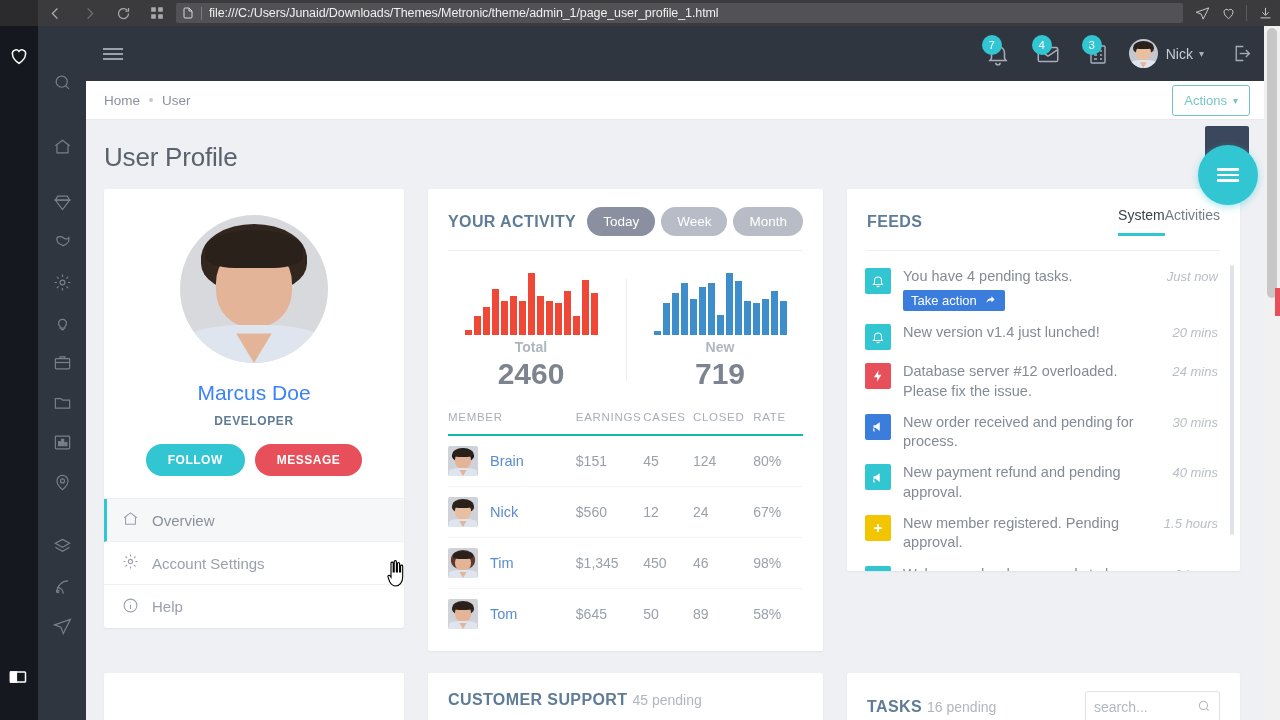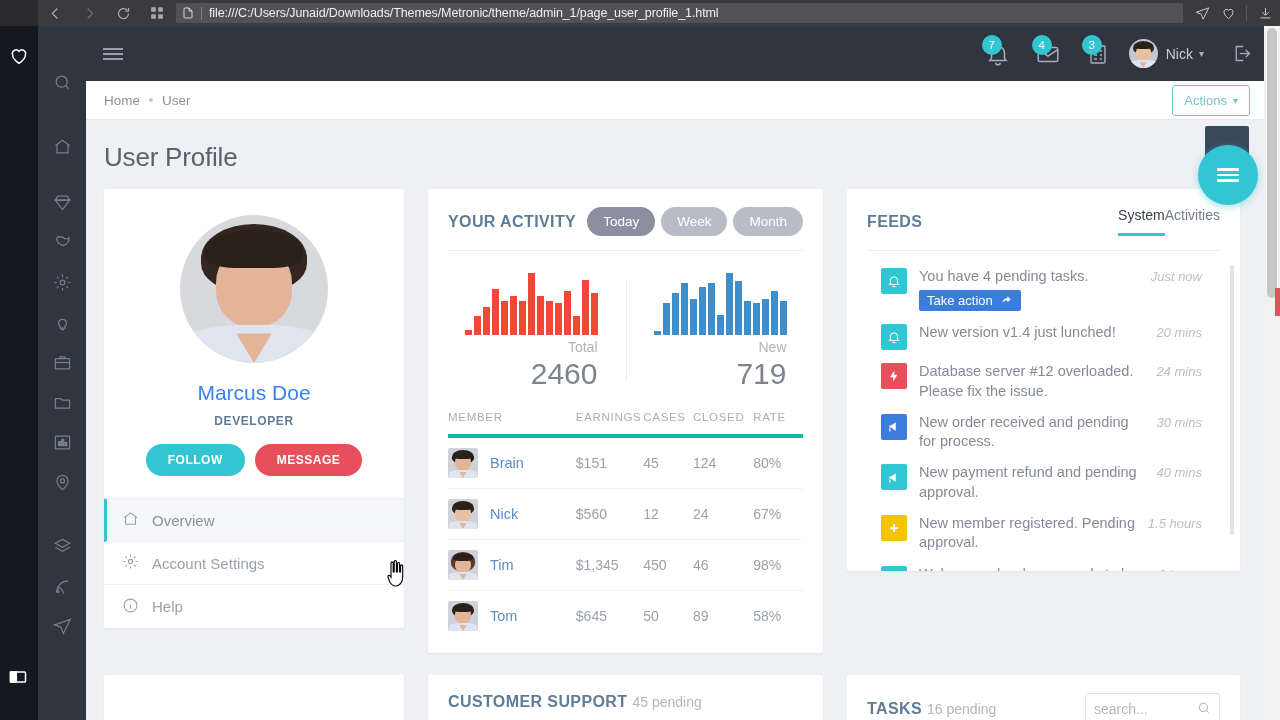--- a/index.html
+++ b/index.html
@@ -135,39 +135,39 @@
   .pill.active { background: #8a90a0; }
   .card-sep { height: 1px; background: #eceef1; margin: 0 20px; }
 
   .stats { display: flex; padding: 22px 0 14px; justify-content: center; }
   .stat { padding: 0 28px; position: relative; }
   .stat + .stat::before { content:''; position:absolute; left:0; top: 6px; bottom: 10px; width:1px; background:#eceef1; }
   .spark { display: flex; align-items: flex-end; gap: 2px; height: 62px; }
   .spark i { display: block; width: 7px; border-radius: 0; }
   .stat-label { font-size: 14px; color: #b0b6bf; text-align: right; margin-top: 4px; }
   .stat-val { font-size: 30px; color: #7d848f; font-weight: 300; text-align: right; margin-top: 2px; }
-  .stat.l .stat-label, .stat.l .stat-val { text-align: right; }
+  .stat.l .stat-label, .stat.l .stat-val { text-align: center; font-weight: bold; }
 
   table.members { width: 100%; border-collapse: collapse; }
   table.members th {
     font-size: 11.5px; color: #a8aeb8; font-weight: normal; letter-spacing: .7px;
-    text-align: left; padding: 6px 0 11px; border-bottom: 4px solid #14b8a6;
+    text-align: left; padding: 6px 0 11px; border-bottom: 2px solid #14b8a6;
   }
   table.members td { padding: 10px 0; border-bottom: 1px solid #f2f3f5; font-size: 14px; color: #9aa1ab; }
   table.members tr:last-child td { border-bottom: none; }
   .m-wrap { display: flex; align-items: center; gap: 12px; }
   .m-ava { width: 30px; height: 30px; border-radius: 2px; background: #cfd3d9; overflow: hidden; position: relative; flex: none; }
   .m-name { color: #5b8dc8; font-size: 14.5px; }
   .m-rate { color: #6b727c; font-weight: normal; }
 
   
   .tabs { display: flex; }
   .tab { font-size: 14px; color: #757c87; padding-bottom: 10px; border-bottom: 3px solid transparent; }
   .tab.active { color: #3a4149; border-bottom-color: #32c5d2; }
-  .feed-scroll { position: relative; max-height: 320px; overflow: hidden; padding: 10px 16px 0; }
+  .feed-scroll { position: relative; max-height: 320px; overflow: hidden; padding: 10px 0 0; }
   .feed-row { display: flex; align-items: flex-start; padding: 6px 22px 6px 18px; gap: 12px; }
   .feed-ico {
     width: 26px; height: 26px; border-radius: 2px; color: #fff; flex: none;
     display: flex; align-items: center; justify-content: center; margin-top: 1px;
   }
   .feed-body { flex: 1; min-width: 0; }
   .feed-text { font-size: 14.5px; color: #848b96; line-height: 1.33; }
   .feed-time { font-size: 13px; color: #b9bec6; font-style: italic; white-space: nowrap; margin-top: 2px; flex: none; }
   .take-action {
     display: inline-flex; align-items: center; gap: 7px; background: #3b7ddd; color: #fff;

